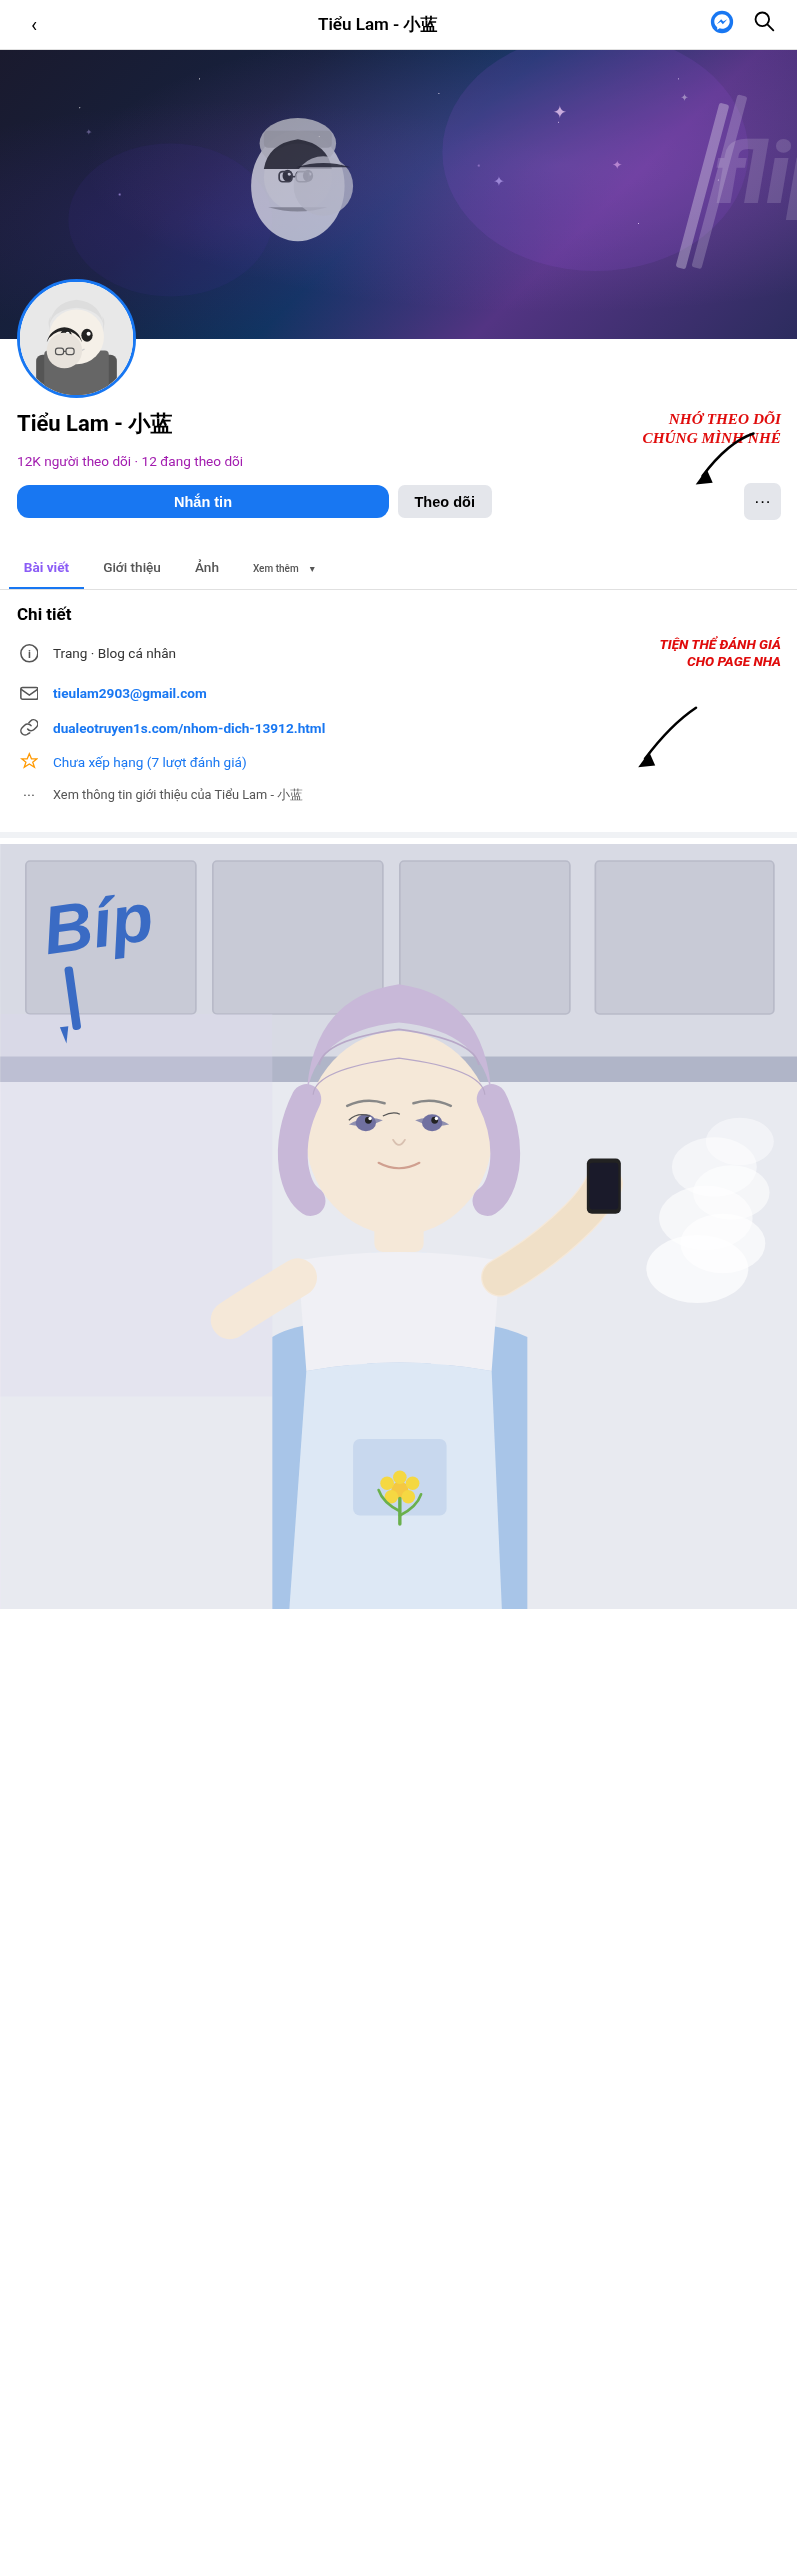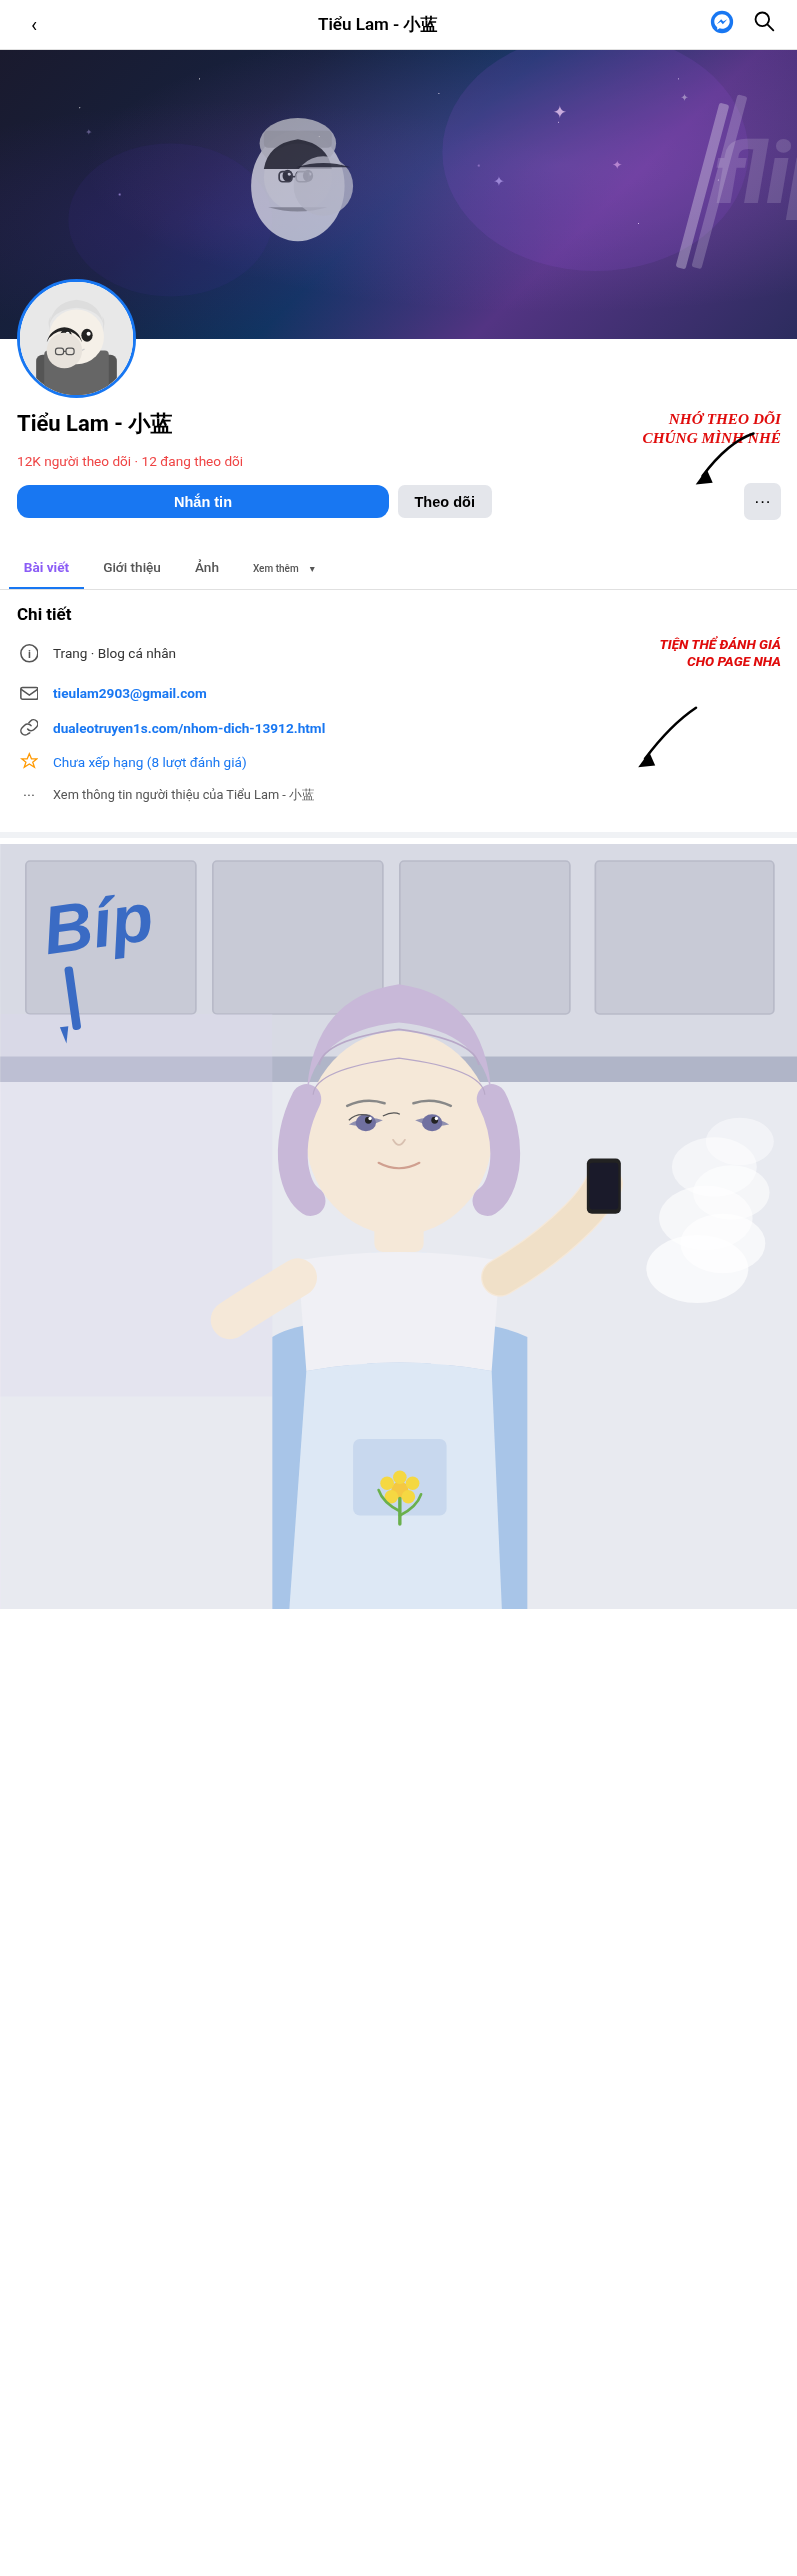--- a/index.html
+++ b/index.html
@@ -122,21 +122,21 @@
       max-width: 204px;
       font-family: Liberation Serif, serif;
     }
 
     .profile-stats {
       font-size: 13.6px;
       color: #555;
       margin-bottom: 13.6px;
     }
     .profile-stats span {
-      color: #ef4444;
+      color: #a21caf;
     }
 
     
     .action-buttons {
       display: flex;
       gap: 8.5px;
       align-items: center;
       margin-bottom: 13.6px;
     }
     .btn-message {
@@ -458,31 +458,31 @@
     </div>
     <span class="detail-link">dualeotruyen1s.com/nhom-dich-13912.html</span>
   </div>
 
   <div class="detail-row" style="position:relative;">
     <div class="detail-icon">
       <svg width="18.7" height="18.7" viewBox="0 0 22 22" fill="none">
         <path d="M11 2l2.5 6H20l-5 4 2 6-6-4-6 4 2-6-5-4h6.5z" stroke="#f90" stroke-width="1.5" fill="none"></path>
       </svg>
     </div>
-    <span class="detail-link-rating">Chưa xếp hạng (8 lượt đánh giá)</span>
+    <span class="detail-link-rating">Chưa xếp hạng (7 lượt đánh giá)</span>
 
     <svg width="85" height="77" style="position:absolute; right:68px; top:-51px; pointer-events:none;" viewBox="0 0 100 90">
       <path d="M80,10 Q50,30 20,70" stroke="#000" stroke-width="3" fill="none" stroke-linecap="round"></path>
       <polygon points="12,80 25,62 32,78" fill="#000"></polygon>
     </svg>
   </div>
 
   <div class="detail-row">
     <div class="detail-icon">···</div>
-    <span class="detail-more">Xem thông tin người thiệu của Tiểu Lam - 小蓝</span>
+    <span class="detail-more">Xem thông tin giới thiệu của Tiểu Lam - 小蓝</span>
   </div>
 </div>
 
 <div class="post-section">
   <div class="manga-post">
     <div class="manga-image">
       <svg width="798" height="765" viewBox="0 0 938 900">
 
         <rect width="938" height="900" fill="#e8eaf0"></rect>
 

